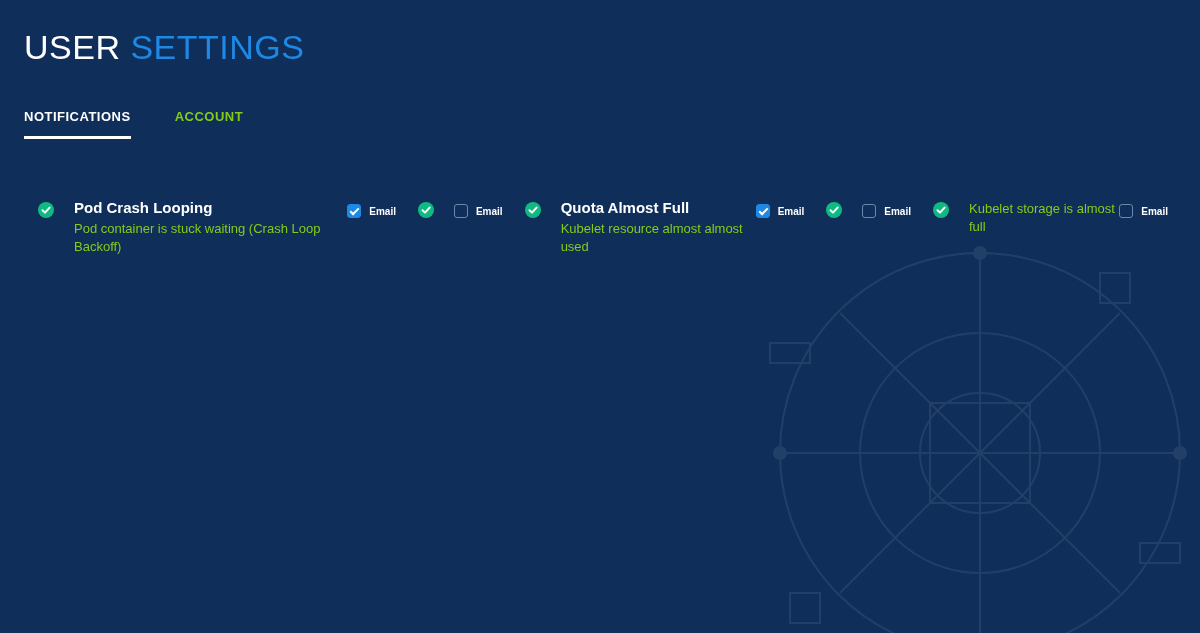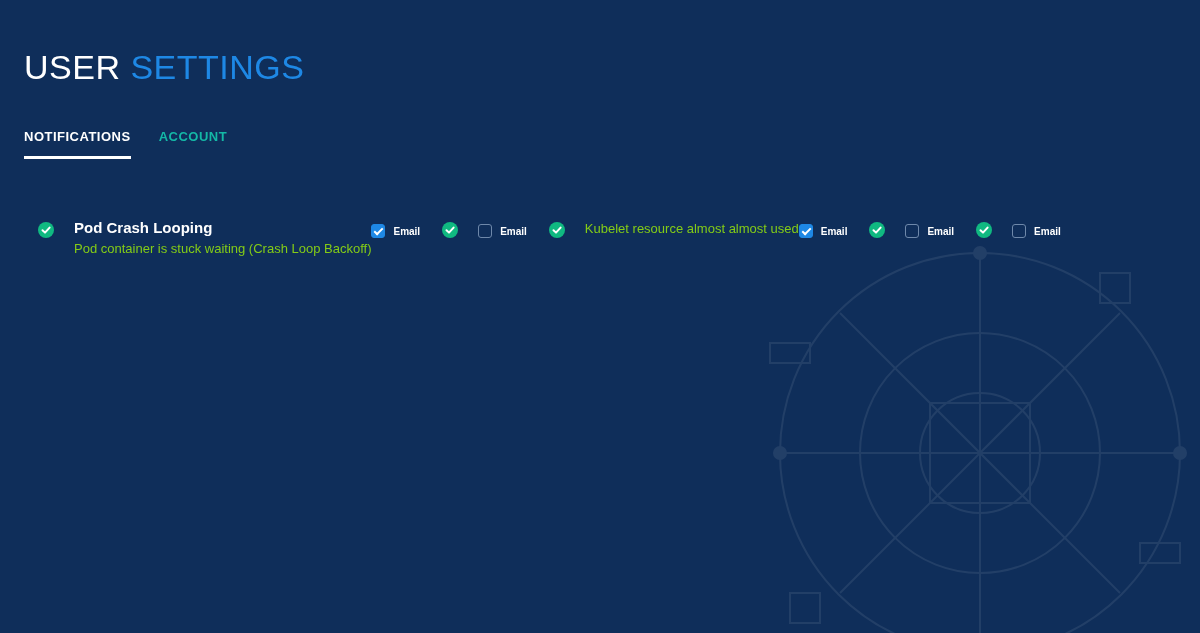--- a/index.html
+++ b/index.html
@@ -16,43 +16,42 @@
     right: -40px;
     bottom: -80px;
     width: 520px;
     height: 520px;
     opacity: 0.08;
     pointer-events: none;
   }
   .page {
     position: relative;
     padding: 28px 24px 0 24px;
-    margin-top: 20px;
   }
   .title {
     font-size: 34px;
     font-weight: 300;
     letter-spacing: 0.5px;
     margin-bottom: 42px;
   }
   .title .t2 {
     color: #1e88e5;
     font-weight: 400;
   }
   .tabs {
     display: flex;
-    gap: 28px;
+    gap: 44px;
     border-bottom: 1px solid rgba(255,255,255,0);
     margin-bottom: 44px;
   }
   .tab {
     font-size: 13px;
     font-weight: 700;
     letter-spacing: 0.5px;
-    color: #14b8a6;
+    color: #84cc16;
     padding: 0 0 12px 0;
     cursor: pointer;
     border-bottom: 3px solid transparent;
   }
   .tab.active {
     color: #ffffff;
     border-bottom-color: #ffffff;
   }
   .notif-list {
     display: flex;
@@ -197,20 +196,21 @@
     </div>
 
     <div class="notif-row">
       <div class="status-col">
         <svg class="status-icon" viewBox="0 0 16 16">
           <circle cx="8" cy="8" r="8" fill="#10b981"></circle>
           <path d="M4.5 8.2 L7 10.6 L11.6 5.6" stroke="#ffffff" stroke-width="2" fill="none" stroke-linecap="round" stroke-linejoin="round"></path>
         </svg>
       </div>
       <div class="text-col">
+        <div class="notif-title">Quota Almost Full</div>
         <div class="notif-desc">Kubelet resource almost almost used</div>
       </div>
       <label class="action-col">
         <input type="checkbox" class="chk" checked="" style="">
         <span class="chk-label">Email</span>
       </label>
     </div>
 
     <div class="notif-row">
       <div class="status-col">
@@ -228,20 +228,21 @@
     </div>
 
     <div class="notif-row">
       <div class="status-col">
         <svg class="status-icon" viewBox="0 0 16 16">
           <circle cx="8" cy="8" r="8" fill="#10b981"></circle>
           <path d="M4.5 8.2 L7 10.6 L11.6 5.6" stroke="#ffffff" stroke-width="2" fill="none" stroke-linecap="round" stroke-linejoin="round"></path>
         </svg>
       </div>
       <div class="text-col">
+        <div class="notif-desc">Kubelet storage is almost full</div>
       </div>
       <label class="action-col">
         <input type="checkbox" class="chk" style="">
         <span class="chk-label">Email</span>
       </label>
     </div>
 
   </div>
 </div>
 

